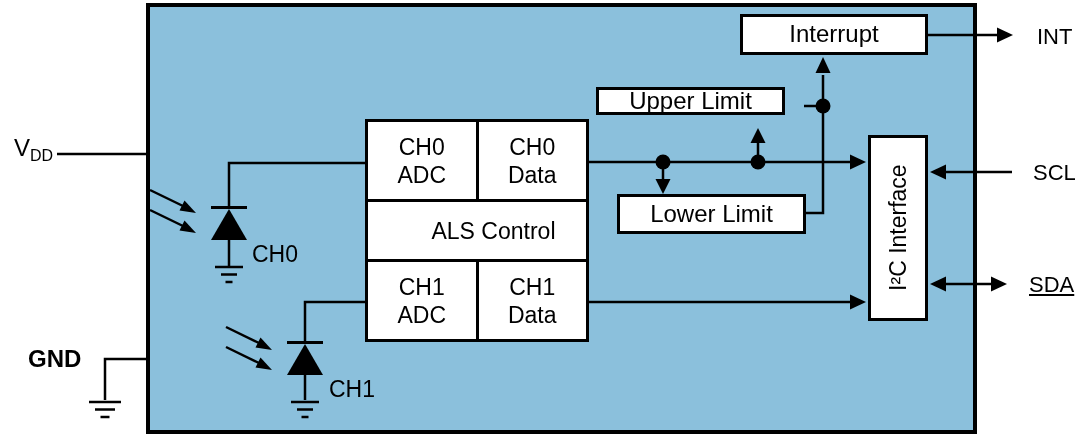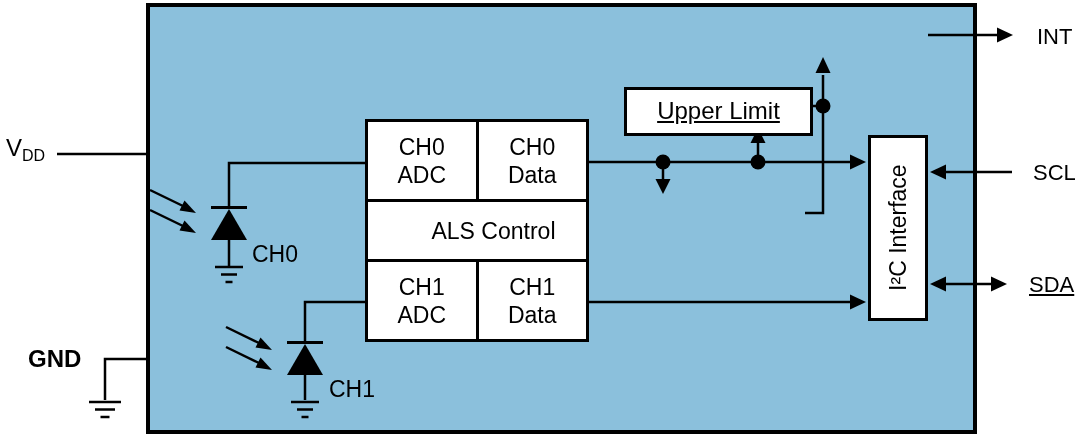--- a/index.html
+++ b/index.html
@@ -14,40 +14,40 @@
   svg.wiring { position:absolute; left:0; top:0; width:1080px; height:438px; z-index:1; }
   svg.wiring line, svg.wiring path { stroke:#000; stroke-width:2.5; fill:none; }
   svg.wiring .thick { stroke-width:3.2; }
   svg.wiring polygon, svg.wiring circle { fill:#000; stroke:none; }
 
   .box {
     position:absolute; background:#fff; border:3px solid #000; box-sizing:border-box;
     display:flex; align-items:center; justify-content:center; z-index:2;
     font-size:24px; line-height:1.1; text-align:center;
   }
-  .upper-limit { left:624px; top:87px;  width:189px; height:49px;text-decoration:underline; }
+  .upper-limit { left:596px; top:87px;  width:189px; height:28px; }
   .lower-limit { left:617px; top:194px; width:189px; height:40px; }
   .interrupt   { left:740px; top:14px;  width:188px; height:41px; }
   .i2c         { left:868px; top:135px; width:60px;  height:186px; }
   .i2c .rot    { transform:rotate(-90deg); white-space:nowrap; font-size:23px; }
 
   .central-block {
     position:absolute; left:365px; top:119px; width:224px; height:223px;
     border:3px solid #000; background:#000; box-sizing:border-box;
     display:grid; grid-template-columns:1fr 1fr; grid-template-rows:77px 57px 1fr;
     gap:3px; z-index:2;
   }
   .cell {
     background:#fff; display:flex; align-items:center; justify-content:center;
     text-align:center; font-size:23px; line-height:28px; white-space:pre-line;
   }
   .span2 { grid-column:1 / 3;padding-left:33px; }
 
   .lbl { position:absolute; z-index:2; white-space:nowrap; }
-  .vdd { left:6px;    top:134px; font-size:24px; }
+  .vdd { left:14px;    top:134px; font-size:24px; }
   .vdd .sub { font-size:16px; position:relative; top:5px; }
   .gnd { left:28px;   top:345px; font-size:24px;font-weight:bold; }
   .intl{ left:1037px; top:24px;  font-size:22px; }
   .scl { left:1033px; top:160px; font-size:22px;text-align:center; }
   .sda { left:1029px; top:272px; font-size:22px;text-decoration:underline; }
   .ch0 { left:252px;  top:241px; font-size:23px; }
   .ch1 { left:329px;  top:376px; font-size:23px; }
 </style>
 </head>
 <body>
@@ -157,20 +157,22 @@
     <div class="cell">CH0
 Data</div>
     <div class="cell span2">ALS Control</div>
     <div class="cell">CH1
 ADC</div>
     <div class="cell">CH1
 Data</div>
   </div>
 
   <div class="box upper-limit">Upper Limit</div>
+  <div class="box lower-limit">Lower Limit</div>
+  <div class="box interrupt">Interrupt</div>
   <div class="box i2c">
     <span class="rot">I²C Interface</span>
   </div>
 
   <div class="lbl vdd"><span>V</span><span class="sub">DD</span></div>
   <div class="lbl gnd">GND</div>
   <div class="lbl intl">INT</div>
   <div class="lbl scl">SCL</div>
   <div class="lbl sda">SDA</div>
   <div class="lbl ch0">CH0</div>

